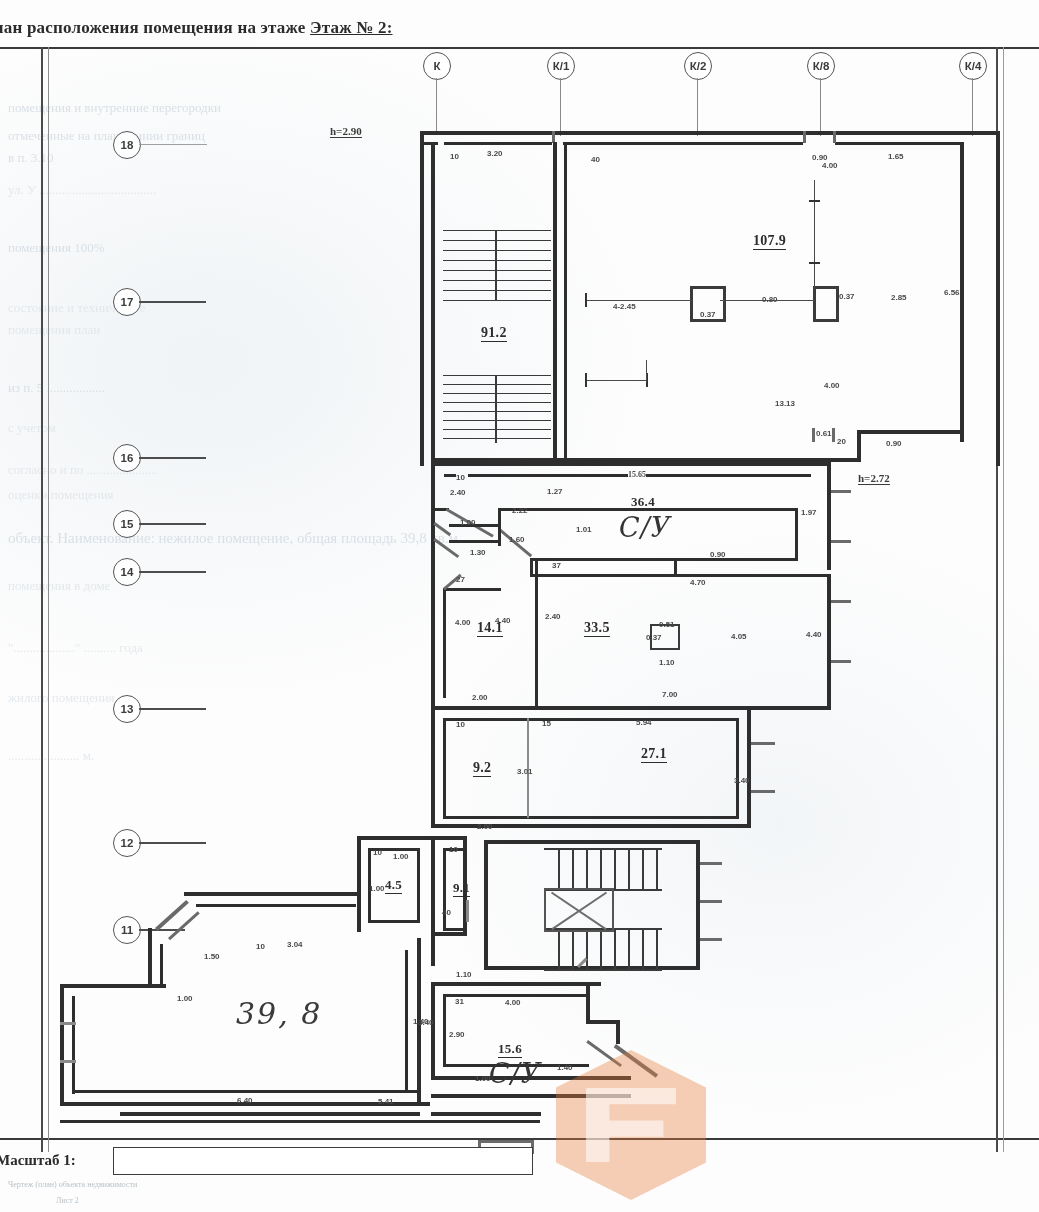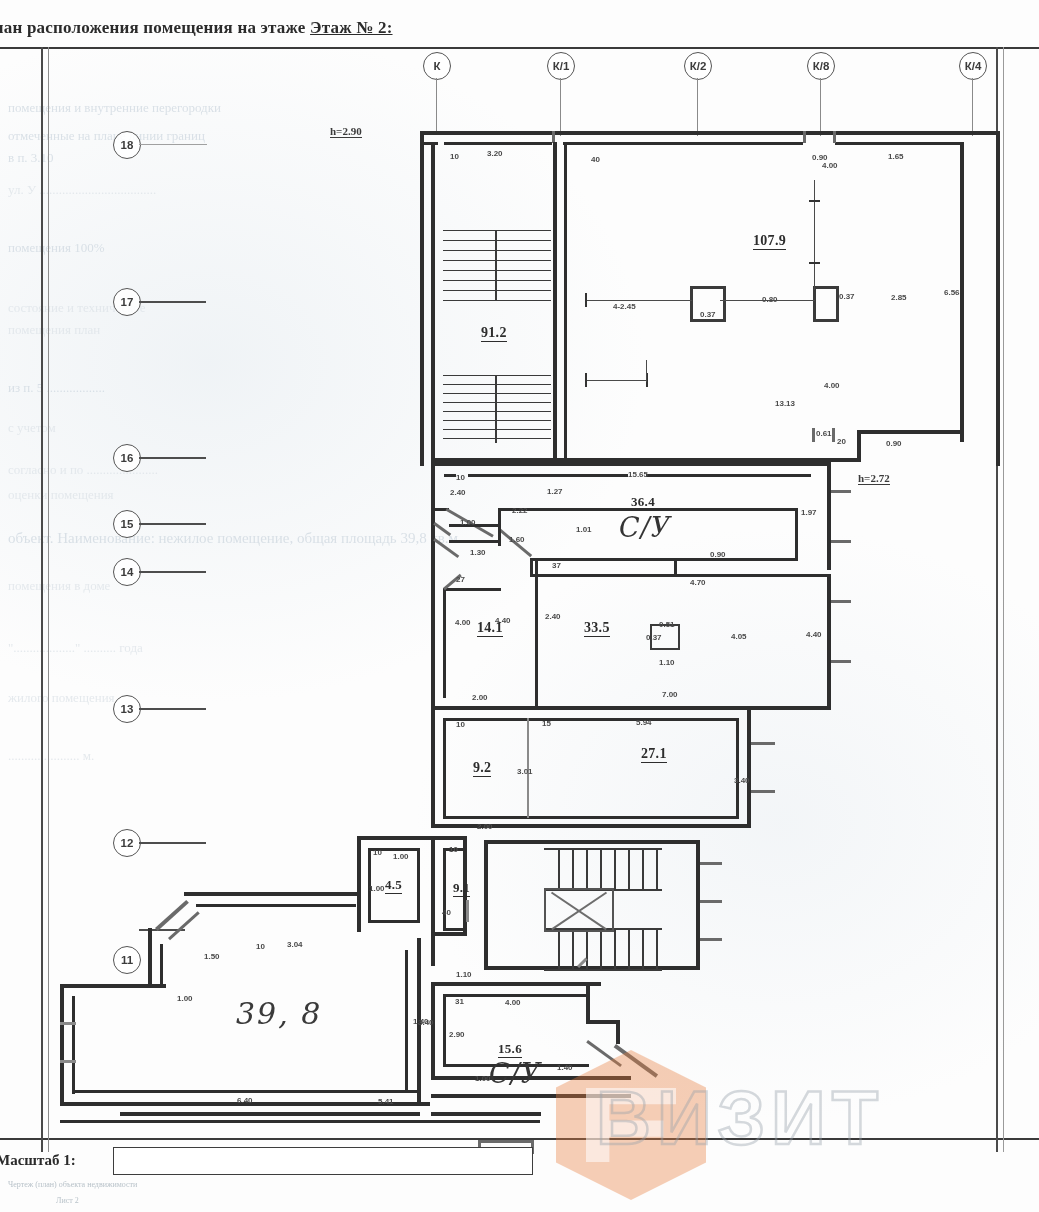--- a/index.html
+++ b/index.html
@@ -338,21 +338,21 @@
     <div class="axis-marker" style="left:113px; top:695px;">
         <span>13</span>
       </div>
     <div class="axis-lead-h" style="left:139px; top:708px; width:67px;"></div>
 
     <div class="axis-marker" style="left:113px; top:829px;">
         <span>12</span>
       </div>
     <div class="axis-lead-h" style="left:139px; top:842px; width:67px;"></div>
 
-    <div class="axis-marker" style="left:113px; top:916px;margin-top:30px;">
+    <div class="axis-marker" style="left:113px; top:916px;">
         <span>11</span>
       </div>
     <div class="axis-lead-h" style="left:139px; top:929px; width:46px;"></div>
   </div>
 
   <div>
 
     <div class="wall" style="left:420px; top:131px; width:580px; height:4px;"></div>
     <div class="wall" style="left:420px; top:131px; width:4px;  height:335px;"></div>
     <div class="wall" style="left:431px; top:142px; width:4px;  height:320px;"></div>
@@ -587,21 +587,21 @@
       <div class="dim" style="left: 824px; top: 381px;">4.00</div>
       <div class="dim" style="left: 816px; top: 429px;">0.61</div>
       <div class="dim" style="left: 886px; top: 439px;">0.90</div>
       <div class="dim" style="left: 837px; top: 437px;">20</div>
       <div class="dim" style="left: 456px; top: 473px;">10</div>
       <div class="dim" style="left: 450px; top: 488px;">2.40</div>
       <div class="dim" style="left: 460px; top: 518px;">1.00</div>
       <div class="dim" style="left: 512px; top: 506px;">2.22</div>
       <div class="dim" style="left: 509px; top: 535px;">1.60</div>
       <div class="dim" style="left: 547px; top: 487px;">1.27</div>
-      <div class="dim" style="left: 628px; top: 470px;">15.65</div>
+      <div class="dim" style="left: 628px; top: 470px; font-family: Liberation Serif, serif;">15.65</div>
       <div class="dim" style="left: 576px; top: 525px;">1.01</div>
       <div class="dim" style="left: 470px; top: 548px;">1.30</div>
       <div class="dim" style="left: 456px; top: 575px;">27</div>
       <div class="dim" style="left: 552px; top: 561px;">37</div>
       <div class="dim" style="left: 801px; top: 508px;">1.97</div>
       <div class="dim" style="left: 710px; top: 550px;">0.90</div>
       <div class="dim" style="left: 690px; top: 578px;">4.70</div>
       <div class="dim" style="left: 455px; top: 618px;">4.00</div>
       <div class="dim" style="left: 495px; top: 616px;">4.40</div>
       <div class="dim" style="left: 545px; top: 612px;">2.40</div>
@@ -637,23 +637,20 @@
       <div class="dim" style="left: 505px; top: 998px;">4.00</div>
       <div class="dim" style="left: 475px; top: 1074px;">1.00</div>
       <div class="dim" style="left: 557px; top: 1063px;">1.40</div>
     </div>
 
   <div class="wm" style="left:556px; top:1050px;">
     <div class="wm-hex">
       <div class="wm-hex-inner"></div>
     </div>
   </div>
-  <div class="wm" style="left:596px; top:1074px;">
-    <div class="wm-text">ВИЗИТ</div>
-  </div>
 
   <div class="scale-label">Масштаб 1:</div>
   <div class="scale-box"></div>
 
   <div class="footer-line" style="left:8px;  top:1180px;">Чертеж (план) объекта недвижимости</div>
   <div class="footer-line" style="left:56px; top:1196px;">Лист 2</div>
 
 </div>
 
 </body></html>

